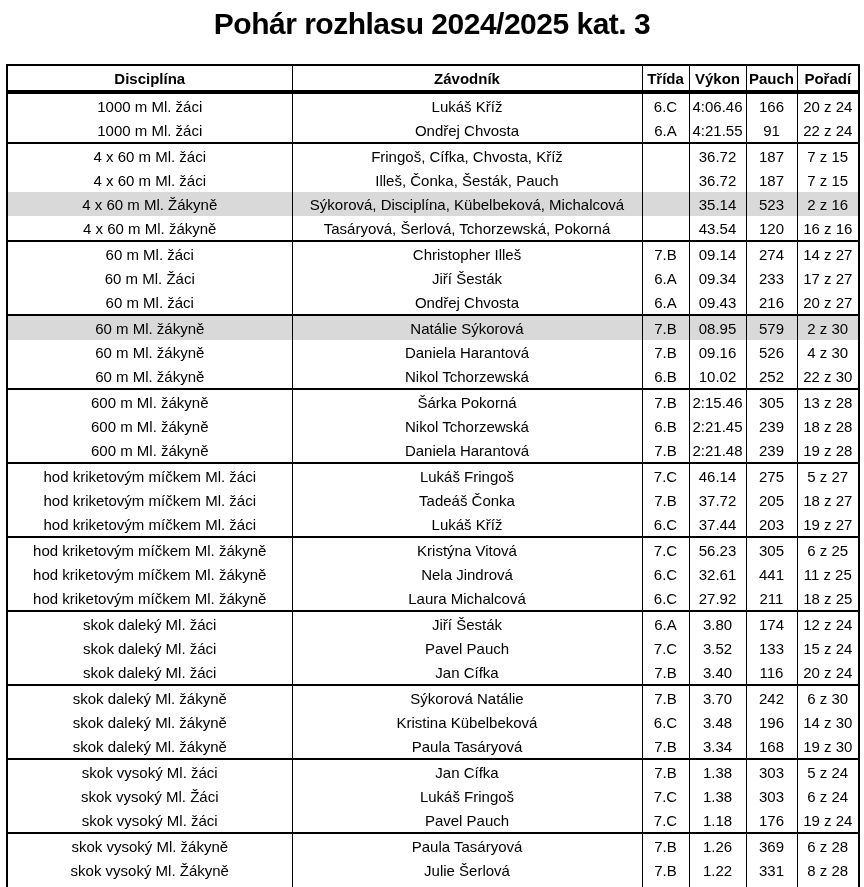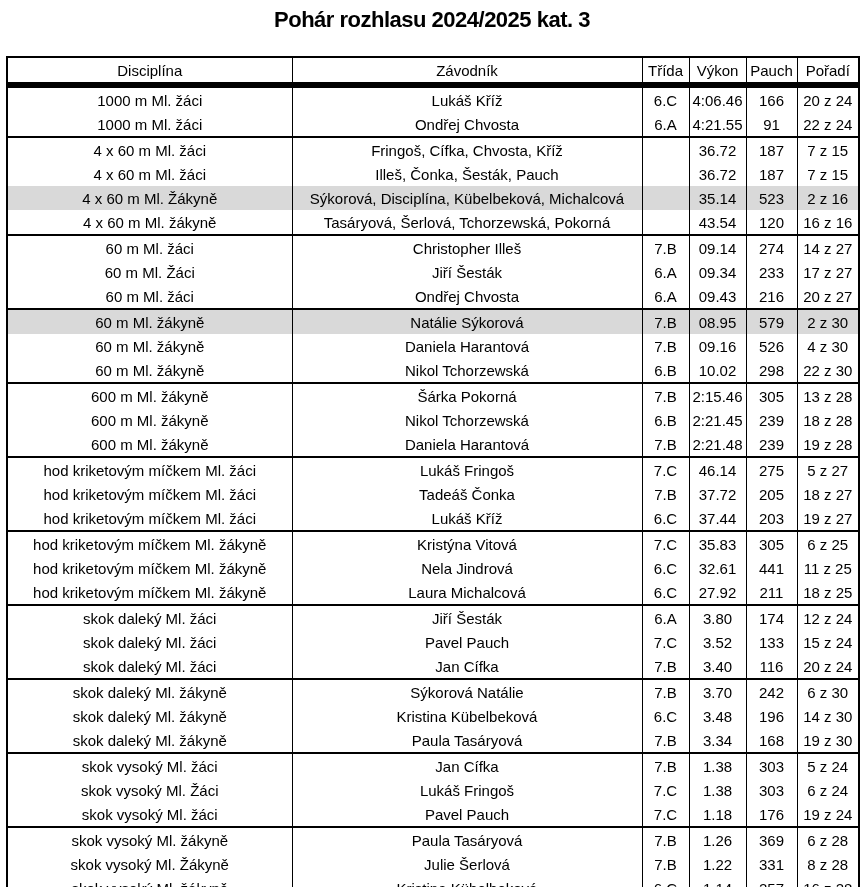--- a/index.html
+++ b/index.html
@@ -7,21 +7,21 @@
     padding: 0;
     background: #ffffff;
     width: 864px;
     height: 887px;
     font-family: "Liberation Sans", sans-serif;
     color: #000000;
     overflow: hidden;
   }
   .page-title {
     text-align: center;
-    font-size: 22px;
+    font-size: 30px;
     font-weight: bold;
     padding-top: 7px;
     letter-spacing: -0.5px;
   }
   table.results {
     border-collapse: collapse;
     table-layout: fixed;
     width: 852px;
     margin-left: 6px;
     margin-top: 23px;
@@ -33,22 +33,22 @@
     border-right: 1px solid #000000;
     text-align: center;
     vertical-align: middle;
     font-size: 15px;
     height: 24px;
     padding: 0 2px;
     overflow: hidden;
     white-space: nowrap;
   }
   table.results thead th {
-    font-weight: normal;
-    border-bottom: 6px solid #000000;
+    font-weight: bold;
+    border-bottom: 4px solid #000000;
     height: 24px;
     margin-top: 20px;
   }
   tr.group-start td {
     border-top: 2px solid #000000;
   }
   tr.highlight td {
     background: var(--hl, #d9d9d9);
   }
 </style>
@@ -163,21 +163,21 @@
         <td>7.B</td>
         <td>09.16</td>
         <td>526</td>
         <td>4 z 30</td>
       </tr>
       <tr>
         <td>60 m Ml. žákyně</td>
         <td>Nikol Tchorzewská</td>
         <td>6.B</td>
         <td>10.02</td>
-        <td>298</td>
+        <td>252</td>
         <td>22 z 30</td>
       </tr>
       <tr class="group-start">
         <td>600 m Ml. žákyně</td>
         <td>Šárka Pokorná</td>
         <td>7.B</td>
         <td>2:15.46</td>
         <td>305</td>
         <td>13 z 28</td>
       </tr>
@@ -218,21 +218,21 @@
         <td>Lukáš Kříž</td>
         <td>6.C</td>
         <td>37.44</td>
         <td>203</td>
         <td>19 z 27</td>
       </tr>
       <tr class="group-start">
         <td>hod kriketovým míčkem Ml. žákyně</td>
         <td>Kristýna Vitová</td>
         <td>7.C</td>
-        <td>35.83</td>
+        <td>56.23</td>
         <td>305</td>
         <td>6 z 25</td>
       </tr>
       <tr>
         <td>hod kriketovým míčkem Ml. žákyně</td>
         <td>Nela Jindrová</td>
         <td>6.C</td>
         <td>32.61</td>
         <td>441</td>
         <td>11 z 25</td>

